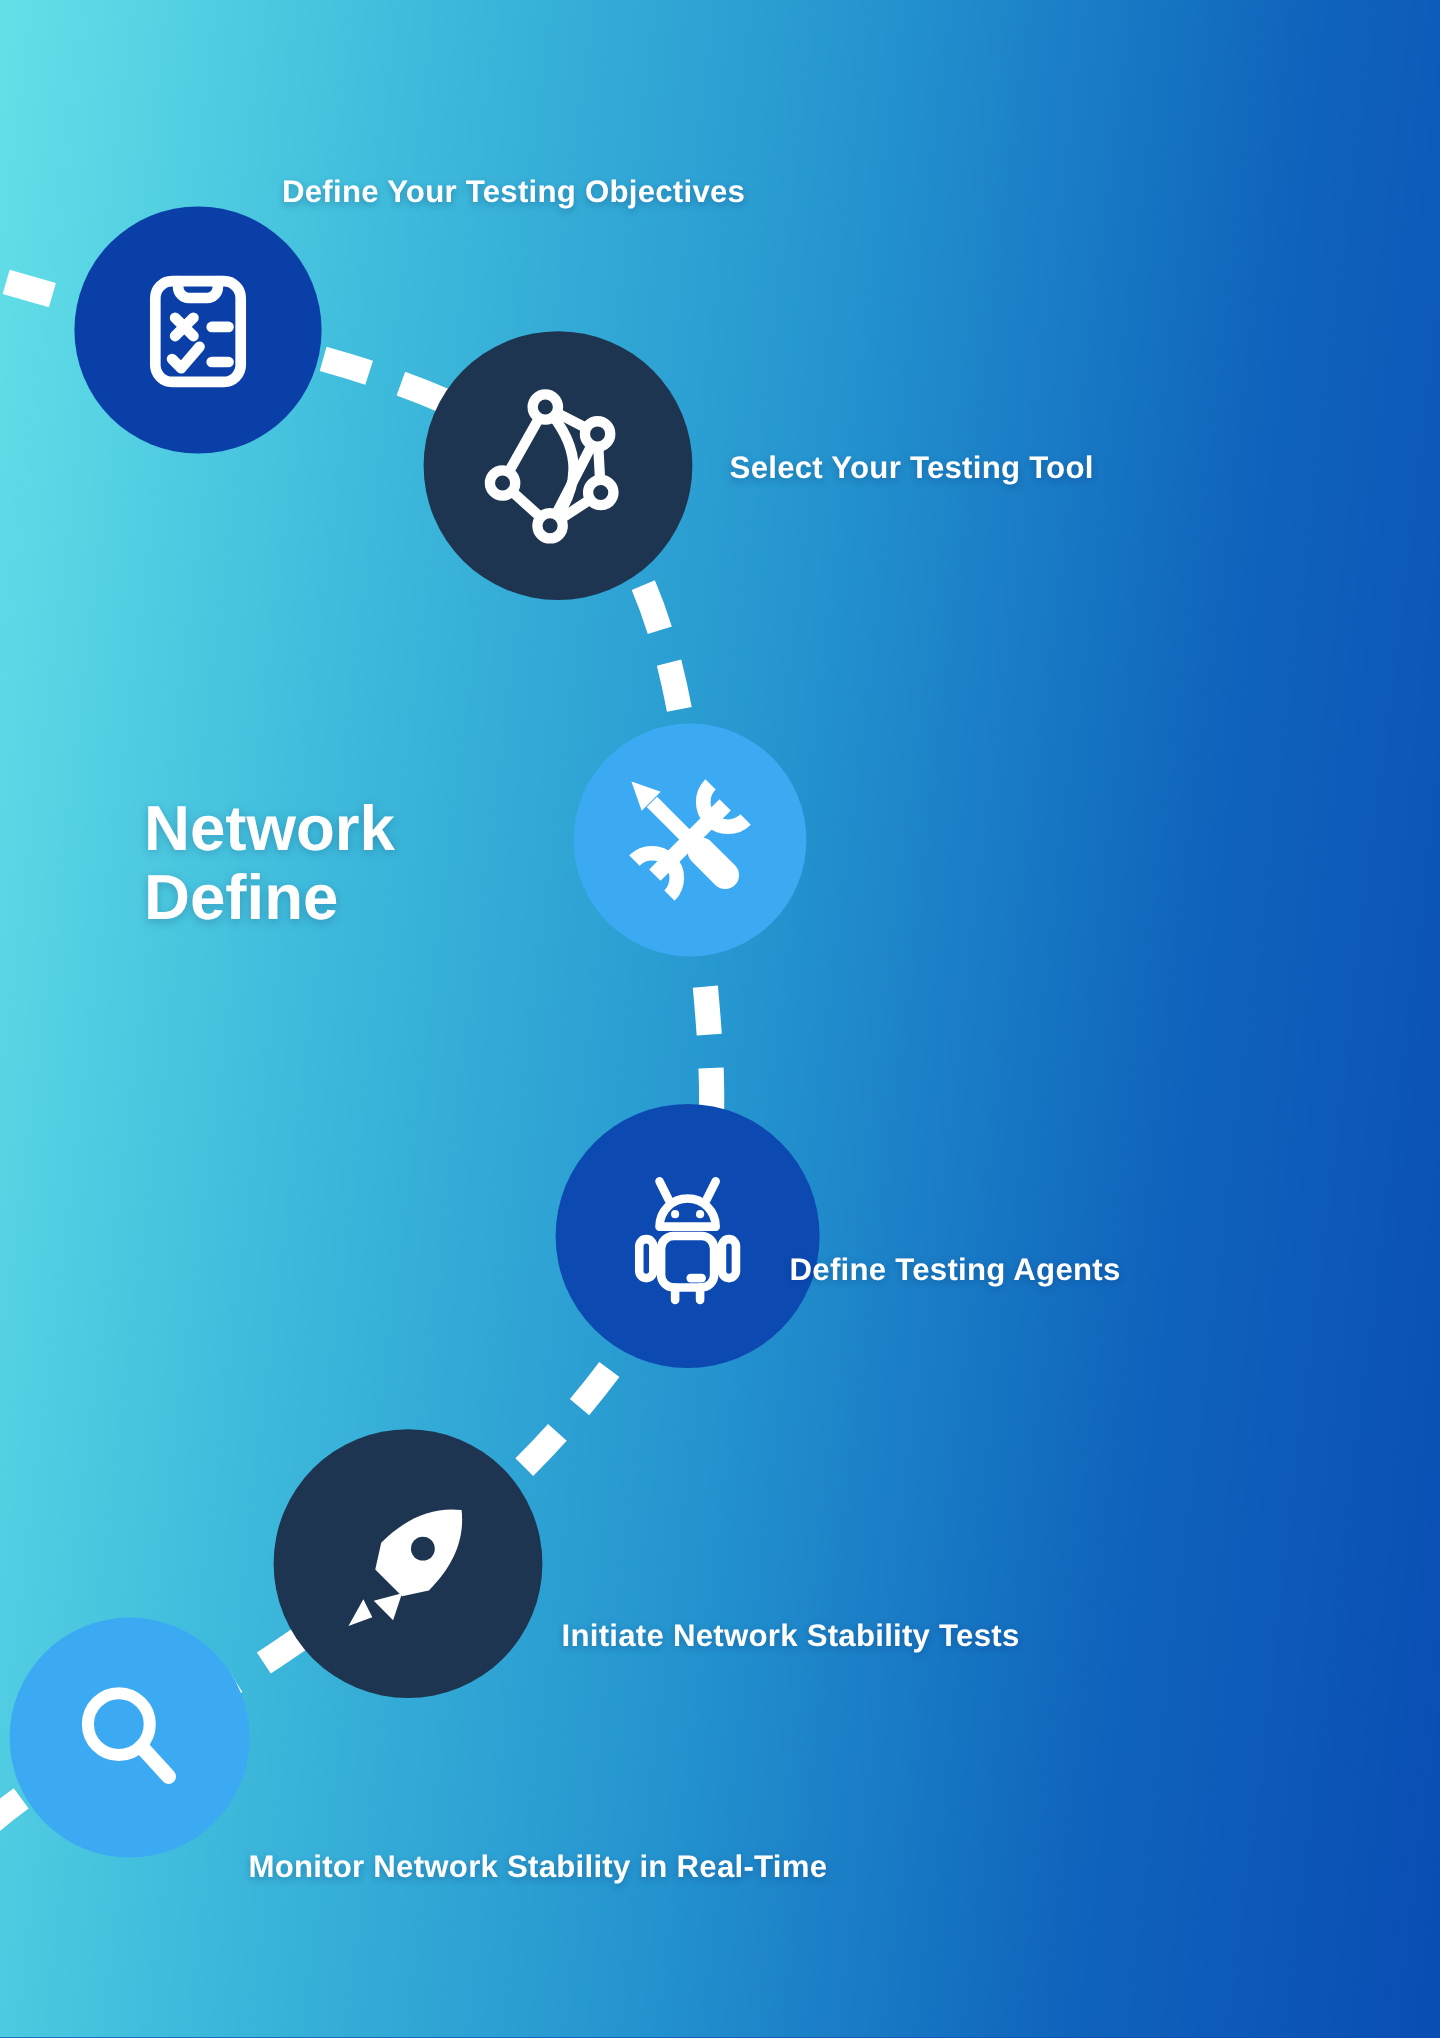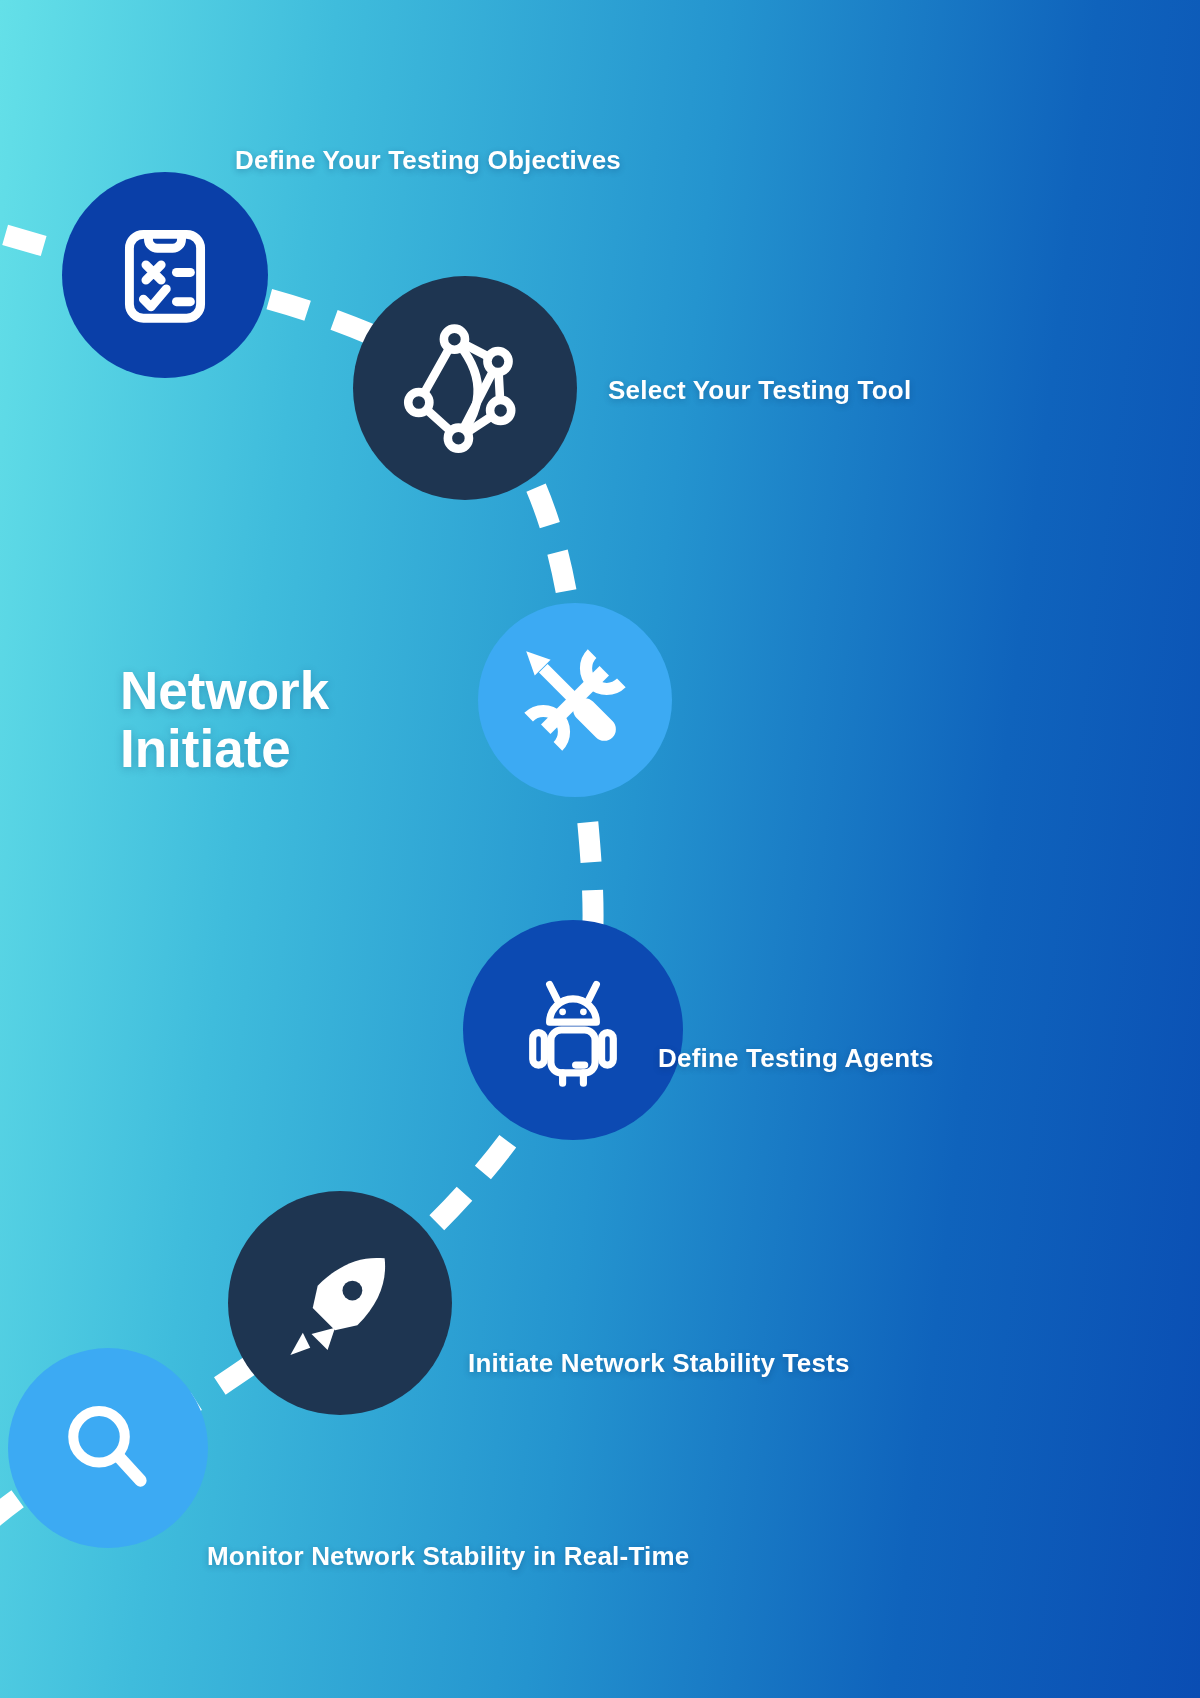--- a/index.html
+++ b/index.html
@@ -54,21 +54,21 @@
              C 275 296, 390 330, 465 388
              C 535 443, 572 560, 578 700
              C 583 820, 612 945, 573 1030
              C 535 1125, 435 1240, 340 1303
              C 270 1350, 180 1420, 108 1448
              C 50 1472, -5 1510, -45 1555" fill="none" stroke="#ffffff" stroke-width="21" stroke-dasharray="40 28" stroke-linecap="butt"></path>
   </svg>
 
   <div class="title">
     <div>Network</div>
-    <div>Initiate</div>
+    <div>Define</div>
   </div>
 
   <div class="circle s1" style="background-color: rgb(10, 63, 168);">
     <svg width="122" height="122" viewBox="0 0 96 96" fill="none" stroke="#ffffff" stroke-width="7" stroke-linecap="round" stroke-linejoin="round">
       <rect x="20" y="16" width="56" height="66" rx="11"></rect>
       <path d="M35 16 v4 a7 7 0 0 0 7 7 h12 a7 7 0 0 0 7 -7 v-4"></path>
       <path d="M33 40 l12 12 M45 40 l-12 12"></path>
       <path d="M57 46 h11"></path>
       <path d="M31 67 l6 6 l12 -14"></path>
       <path d="M57 69 h11"></path>

